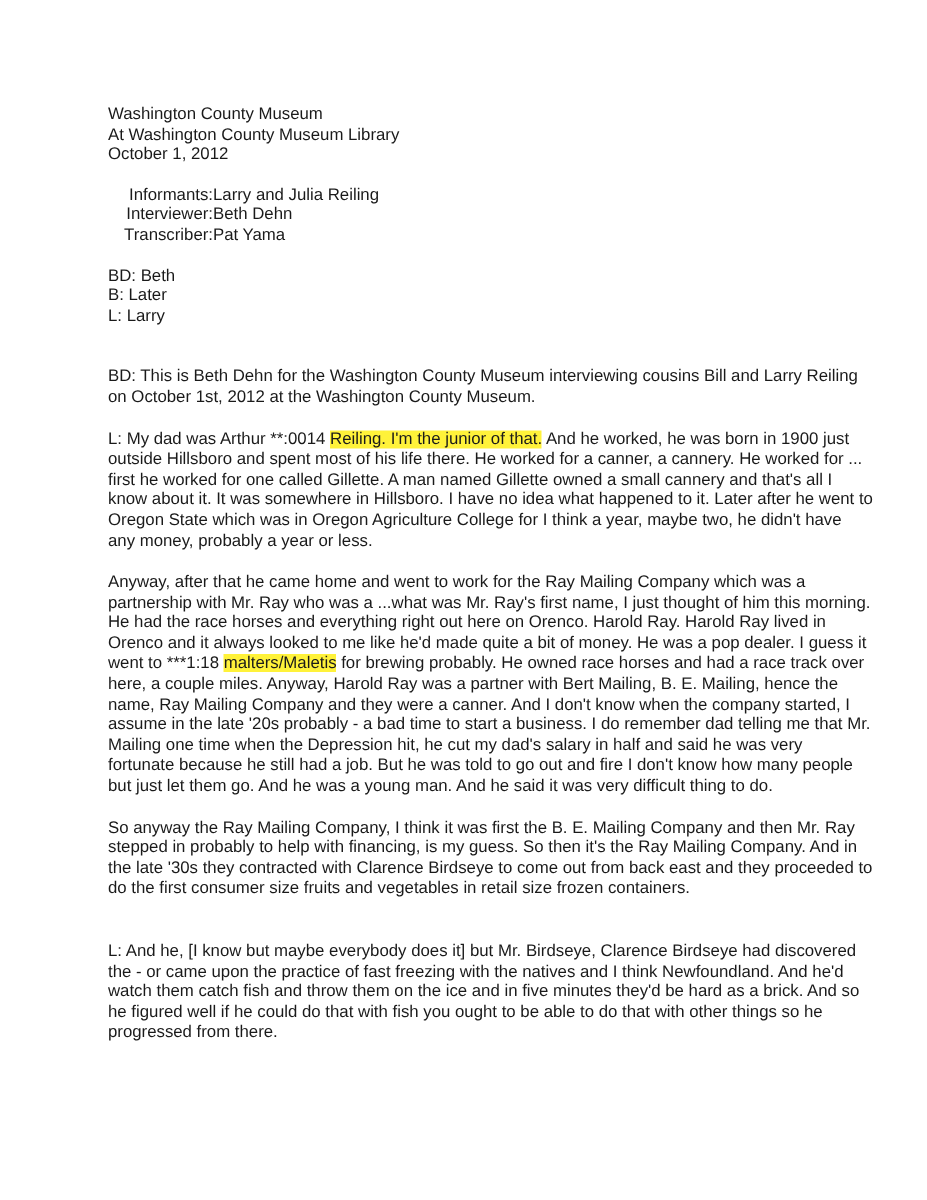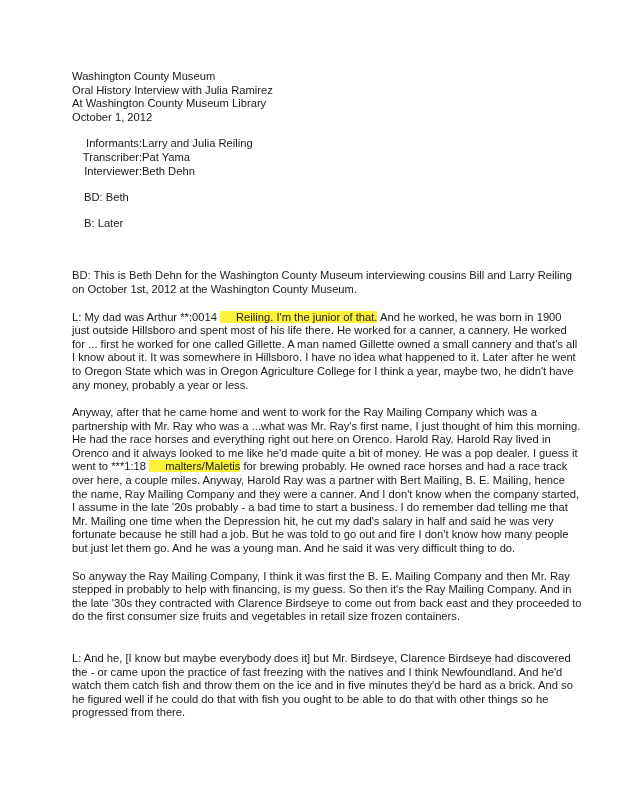--- a/index.html
+++ b/index.html
@@ -7,55 +7,55 @@
   .page {
     position: absolute; left: 72px; top: 70px; width: 510px;
     font-family: Liberation Sans, sans-serif; font-size: 11.2px; line-height: 13.6px;
     color: #1a1a1a;
   }
   .header-line { margin: 0; }
   .meta { margin-top: 13px; text-align: right; }
   .meta-row { display: flex; }
   .meta-label { width: 70px; }
   .legend { margin-top: 13px; }
-  .legend div { margin: 12px; }
+  .legend div { margin: 0; }
   p { margin: 0; }
   .gap-big { height: 27px; }
   .gap { height: 14px; }
-  .hl { background: #fff23a; padding-left: 16px; }
+  .hl { background: #fff23a; }
 </style>
 </head>
 <body>
 
 <div class="page">
   <div>
     <div class="header-line">Washington County Museum</div>
-    <div class="header-line">Oral History Interview with Julia Ramirez</div>
     <div class="header-line">At Washington County Museum Library</div>
     <div class="header-line">October 1, 2012</div>
   </div>
 
   <div class="meta">
     <div class="meta-row">
       <span class="meta-label">Informants:</span>
       <span>Larry and Julia Reiling</span>
     </div>
     <div class="meta-row">
+      <span class="meta-label">Interviewer:</span>
+      <span>Beth Dehn</span>
+    </div>
+    <div class="meta-row">
       <span class="meta-label">Transcriber:</span>
       <span>Pat Yama</span>
-    </div>
-    <div class="meta-row">
-      <span class="meta-label">Interviewer:</span>
-      <span>Beth Dehn</span>
     </div>
   </div>
 
   <div class="legend">
     <div>BD: Beth</div>
     <div>B: Later</div>
+    <div>L: Larry</div>
   </div>
 
   <div class="gap-big"></div>
   <div id="transcript">
       <p><span>BD: This is Beth Dehn for the Washington County Museum interviewing cousins Bill and Larry Reiling on October 1st, 2012 at the Washington County Museum.</span></p>
       <div class="gap"></div>
       <p><span>L: My dad was Arthur **:0014 </span><span class="hl" style="background: rgb(255, 242, 58);">Reiling. I'm the junior of that.</span><span> And he worked, he was born in 1900 just outside Hillsboro and spent most of his life there. He worked for a canner, a cannery. He worked for ... first he worked for one called Gillette. A man named Gillette owned a small cannery and that's all I know about it. It was somewhere in Hillsboro. I have no idea what happened to it. Later after he went to Oregon State which was in Oregon Agriculture College for I think a year, maybe two, he didn't have any money, probably a year or less.</span></p>
       <div class="gap"></div>
       <p><span>Anyway, after that he came home and went to work for the Ray Mailing Company which was a partnership with Mr. Ray who was a ...what was Mr. Ray's first name, I just thought of him this morning. He had the race horses and everything right out here on Orenco. Harold Ray. Harold Ray lived in Orenco and it always looked to me like he'd made quite a bit of money. He was a pop dealer. I guess it went to ***1:18 </span><span class="hl" style="background: rgb(255, 242, 58);">malters/Maletis</span><span> for brewing probably. He owned race horses and had a race track over here, a couple miles. Anyway, Harold Ray was a partner with Bert Mailing, B. E. Mailing, hence the name, Ray Mailing Company and they were a canner. And I don't know when the company started, I assume in the late '20s probably - a bad time to start a business. I do remember dad telling me that Mr. Mailing one time when the Depression hit, he cut my dad's salary in half and said he was very fortunate because he still had a job. But he was told to go out and fire I don't know how many people but just let them go. And he was a young man. And he said it was very difficult thing to do.</span></p>
       <div class="gap"></div>

